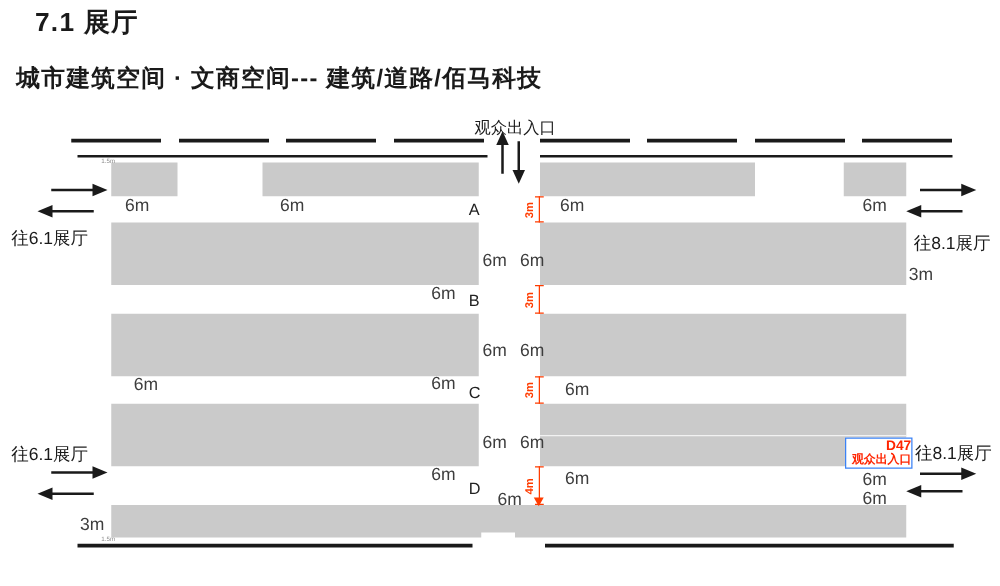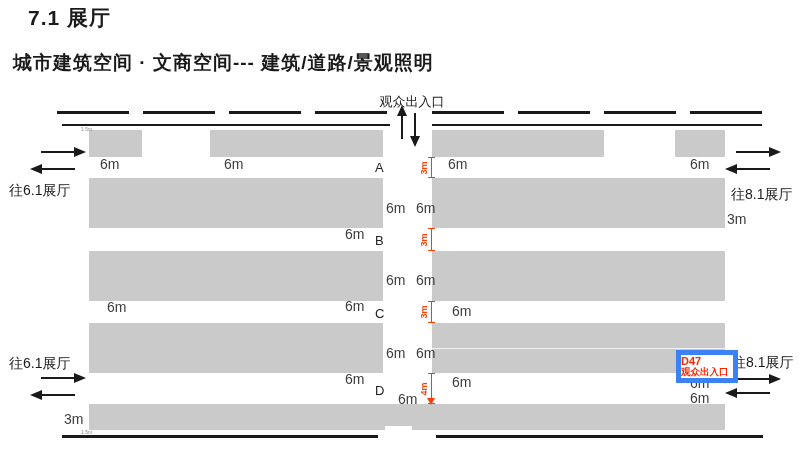--- a/index.html
+++ b/index.html
@@ -30,33 +30,33 @@
             border-top:11px solid #1a1a1a;border-left:5px solid transparent;border-right:5px solid transparent;}
   .reddim{position:absolute;width:12px;}
   .reddim .rline{position:absolute;right:0;top:0;bottom:0;width:1px;background:#ff3c00;}
   .reddim .rtickt{position:absolute;right:-3px;top:0;width:7px;height:1px;background:#ff3c00;}
   .reddim .rtickb{position:absolute;right:-3px;bottom:0;width:7px;height:1px;background:#ff3c00;}
   .reddim .rlabel{position:absolute;right:2px;top:50%;transform:translateY(-50%) rotate(-90deg);
             font-size:9px;font-weight:bold;color:#ff3c00;}
   .reddim .rarrow{position:absolute;right:-3px;bottom:-1px;width:0;height:0;
             border-top:7px solid #ff3c00;border-left:4px solid transparent;border-right:4px solid transparent;}
   .booth-highlight{position:absolute;left:676px;top:350px;width:52px;height:23px;background:#fff;
-            border:5px solid #3b82f6;text-align:left;color:#ff2400;font-weight:bold;
+            border:1px solid #3b82f6;text-align:right;color:#ff2400;font-weight:bold;
             line-height:1.1;z-index:5;}
   .booth-highlight .bid{font-size:11px;display:block;}
   .booth-highlight .bco{font-size:9.5px;display:block;letter-spacing:0;}
   .notch{position:absolute;background:#fff;}
 </style>
 </head>
 <body>
 
 <div id="canvas">
 
   <div class="title">7.1 展厅</div>
-  <div class="subtitle">城市建筑空间 · 文商空间--- 建筑/道路/景观照明</div>
+  <div class="subtitle">城市建筑空间 · 文商空间--- 建筑/道路/佰马科技</div>
 
   <div class="entrance-label">观众出入口</div>
   <div class="varrow up" style="left:401px;top:115px;"></div>
   <div class="varrow down" style="left:414px;top:113px;"></div>
 
   <div class="dashline" style="left:57px;width:333px;"></div>
   <div class="dashline" style="left:432px;width:330px;"></div>
   <div class="solidline" style="left:62px;top:124px;width:328px;height:2px;"></div>
   <div class="solidline" style="left:432px;top:124px;width:330px;height:2px;"></div>
 

